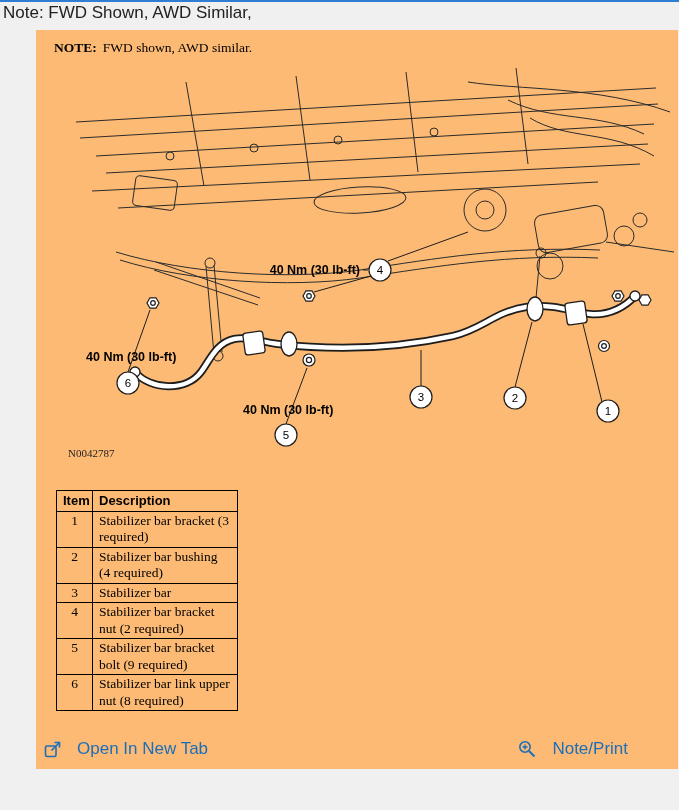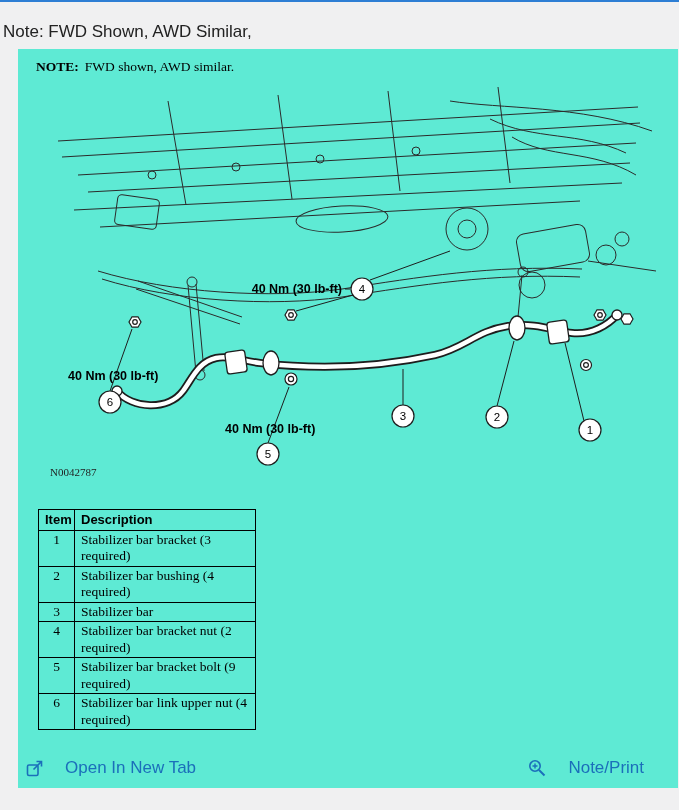--- a/index.html
+++ b/index.html
@@ -5,61 +5,61 @@
   html,body{margin:0;padding:0;}
   body{
     width:679px;height:810px;overflow:hidden;
     background:#f0f0f1;
     font-family:"Liberation Sans",sans-serif;
     -webkit-font-smoothing:antialiased;
   }
   .top-accent{height:2px;background:#2e7ed4;}
   .page-title{
     font-size:17px;color:#222;
-    padding:20px 0 7px 3px;
+    padding:1px 0 7px 3px;
     font-family:"Liberation Sans",sans-serif;
   }
   .panel{
-    margin-left:18px;margin-right:1px;
-    background:#5eead4;
-    padding:2px 0 10px 0;
+    margin-left:36px;margin-right:1px;
+    background:#fdba74;
+    padding:2px 16px 10px 0;
   }
   .note-line{
     margin:8px 0 0 18px;
     font-family:"Liberation Serif",serif;
     font-size:13.5px;color:#000;
   }
   .note-label{font-weight:bold;margin-right:6px;}
   .diagram{display:block;margin:4px 0 0 2px;}
   .parts-table{
     border-collapse:collapse;
     margin:30px 0 0 20px;
     font-family:"Liberation Serif",serif;
     font-size:13.5px;color:#000;
-    table-layout:fixed;width:218px;
+    table-layout:fixed;width:182px;
   }
   .parts-table th,.parts-table td{
     border:1px solid #000;
     padding:1px 6px;
     vertical-align:top;
     line-height:1.22;
   }
   .parts-table th{
     font-family:"Liberation Sans",sans-serif;
     font-size:13px;font-weight:bold;text-align:left;
     padding:2px 6px;
   }
   .col-item{width:36px;}
   .parts-table td.item-cell{text-align:center;}
   .panel-footer{
     display:flex;justify-content:space-between;align-items:center;
     margin-top:28px;padding:0 34px 0 8px;
   }
   .panel-footer a{
-    display:inline-flex;align-items:center;gap:22px;
+    display:inline-flex;align-items:center;gap:16px;
     color:#1b6fba;text-decoration:none;
     font-size:17px;font-family:"Liberation Sans",sans-serif;
     cursor:pointer;
     text-align:right;
   }
   svg text{font-family:"Liberation Sans",sans-serif;}
   .fig-id{font-family:"Liberation Serif",serif;}
 </style>
 </head>
 <body>
@@ -210,21 +210,21 @@
       <tr>
         <td class="item-cell">4</td>
         <td>Stabilizer bar bracket nut (2 required)</td>
       </tr>
       <tr>
         <td class="item-cell">5</td>
         <td>Stabilizer bar bracket bolt (9 required)</td>
       </tr>
       <tr>
         <td class="item-cell">6</td>
-        <td>Stabilizer bar link upper nut (4 required)</td>
+        <td>Stabilizer bar link upper nut (8 required)</td>
       </tr>
     </tbody>
   </table>
 
   <div class="panel-footer">
     <a>
       <svg width="17" height="17" viewBox="0 0 17 17">
         <rect x="1.5" y="5" width="10.5" height="10.5" rx="1.5" fill="none" stroke="#1b6fba" stroke-width="1.6"></rect>
         <path d="M7.5 9.5 L15 2 M10.5 1.5 H15.5 V6.5" fill="none" stroke="#1b6fba" stroke-width="1.6"></path>
       </svg>

